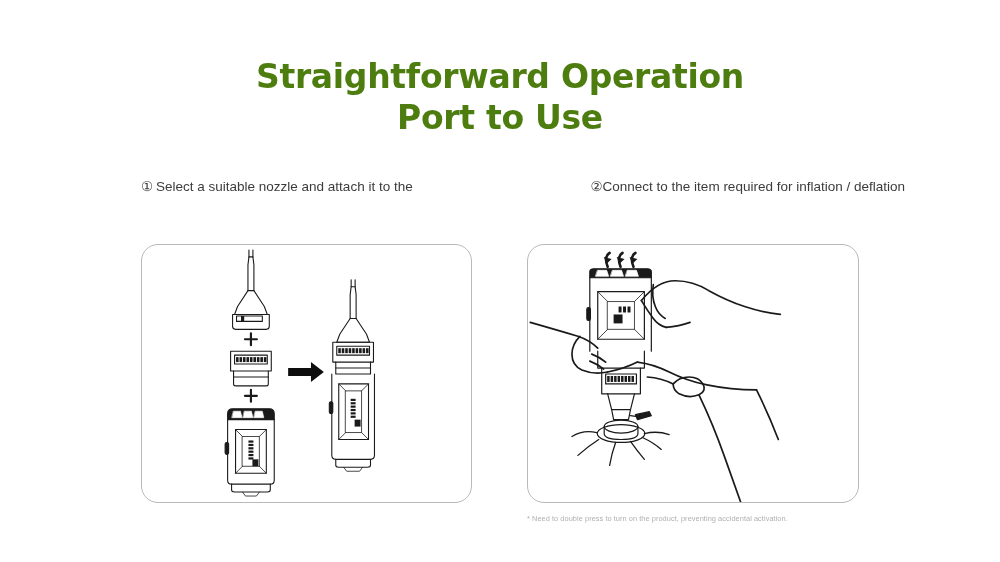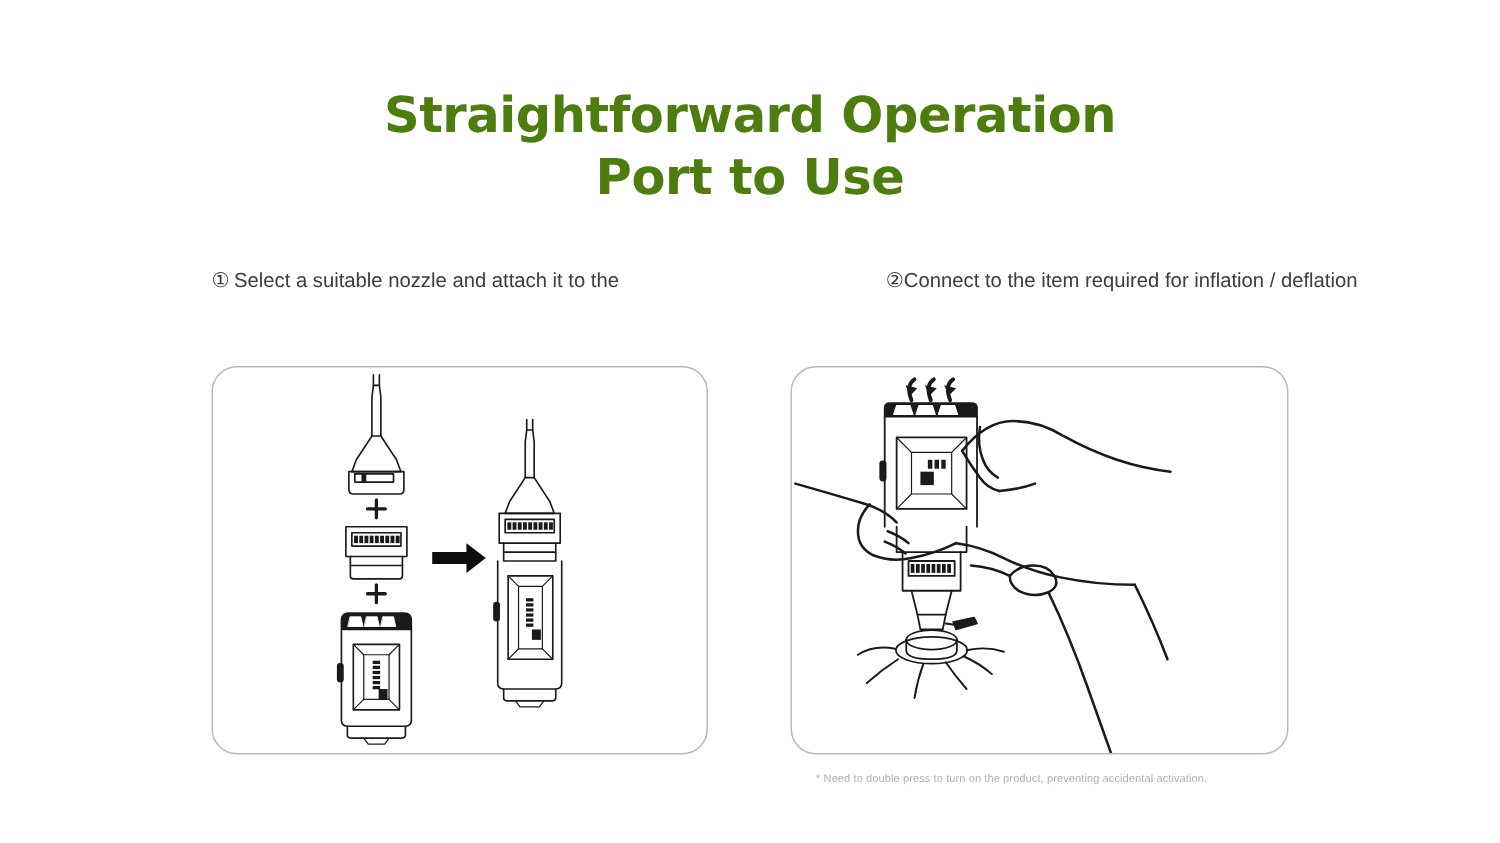--- a/index.html
+++ b/index.html
@@ -104,21 +104,20 @@
   .footnote {
     position: absolute;
     left: 527px;
     top: 513px;
     width: 400px;
     font-size: 7.4px;
     line-height: 11px;
     color: #b0b0b0;
     letter-spacing: 0.05px;
     white-space: nowrap;
-    margin-left: 17px;
   }
 </style>
 </head>
 <body>
 
 <div class="page">
 
   <div class="title-block">
     <div class="title-line">Straightforward Operation</div>
     <div class="title-line">Port to Use</div>

